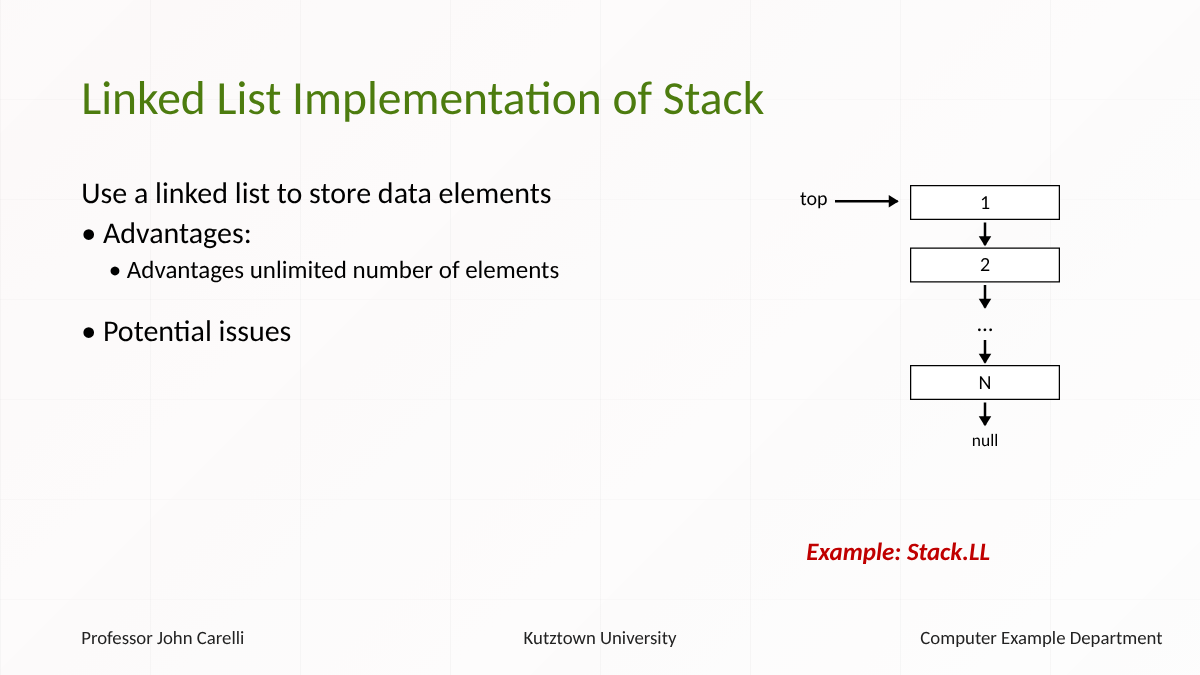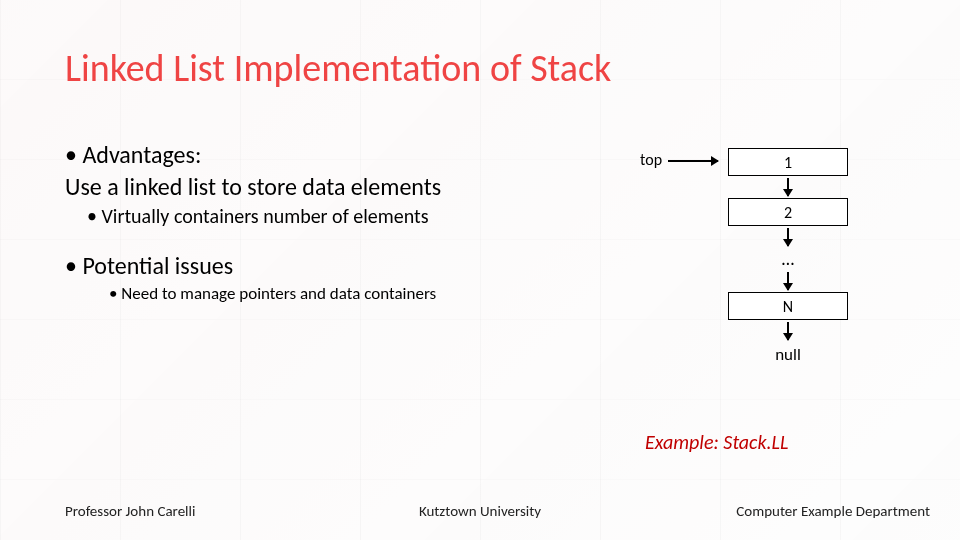--- a/index.html
+++ b/index.html
@@ -4,58 +4,57 @@
 <style>
   html,body{margin:0;padding:0;width:960px;height:540px;font-family:Calibri,Arial,sans-serif;color:#000;overflow:hidden}
   .bg{position:absolute;inset:0;background:#fff}
   .bg::before{content:"";position:absolute;inset:0;
     background:
       linear-gradient(90deg, rgba(0,0,0,0.05) 0 1px, transparent 1px 100%) 0 0/120px 100%,
       linear-gradient(0deg, rgba(0,0,0,0.03) 0 1px, transparent 1px 100%) 0 0/100% 80px,
       linear-gradient(135deg, rgba(140,30,30,0.05), rgba(200,200,200,0.08));
     filter:blur(0.2px);opacity:0.5}
   .slide{position:absolute;inset:0}
-  .title{position:absolute;left:65px;top:45px;font-size:38px;color:#ef4444;font-weight:400}
+  .title{position:absolute;left:65px;top:56px;font-size:38px;color:#4d7c0f;font-weight:400}
   .body{position:absolute;left:65px;top:140px;width:520px;font-size:22px;line-height:1.25}
   .body .b1{margin:0 0 2px 0;font-size:24px}
   .body .b2{margin:2px 0 2px 22px;font-size:20px}
   .body .b3{margin:2px 0 2px 44px;font-size:17px}
   .gap{height:20px}
   .gap2{height:12px}
   .diagram{position:absolute;left:640px;top:148px;width:250px}
   .toplabel{position:absolute;left:0;top:2px;font-size:16px}
   .toparr{position:absolute;left:28px;top:12px;width:50px;height:2px;background:#000}
   .toparr::after{content:"";position:absolute;right:-1px;top:-4px;border-left:8px solid #000;border-top:5px solid transparent;border-bottom:5px solid transparent}
   .col{position:absolute;left:88px;top:0;display:flex;flex-direction:column;align-items:center}
   .node{width:120px;height:28px;border:1.5px solid #000;background:#fff;display:flex;align-items:center;justify-content:center;font-size:16px;box-sizing:border-box}
   .darr{width:2px;height:18px;background:#000;position:relative;margin:2px 0}
   .darr::after{content:"";position:absolute;left:-4px;bottom:-1px;border-top:8px solid #000;border-left:5px solid transparent;border-right:5px solid transparent}
   .dots{font-size:18px;height:22px;display:flex;align-items:center}
-  .nullt{font-size:17px;margin-top:2px}
-  .example{position:absolute;left:645px;top:430px;font-size:20px;font-style:italic;font-weight:400;color:#c00000}
+  .nullt{font-size:14px;margin-top:2px}
+  .example{position:absolute;left:645px;top:430px;font-size:20px;font-style:italic;font-weight:700;color:#c00000}
   .footer{position:absolute;left:0;right:0;bottom:18px;height:20px;font-size:15px;color:#222}
   .fleft{position:absolute;left:65px}
   .fcenter{position:absolute;left:0;right:0;text-align:center}
   .fright{position:absolute;right:30px}
 </style>
 </head>
 <body>
 <div class="bg"></div>
 
 <div class="slide">
 
   <div class="title">Linked List Implementation of Stack</div>
 
   <div class="body">
+    <div class="b1">Use a linked list to store data elements</div>
     <div class="b1">• Advantages:</div>
-    <div class="b1">Use a linked list to store data elements</div>
-    <div class="b2">• Virtually containers number of elements</div>
+    <div class="b2">• Advantages unlimited number of elements</div>
     <div class="gap"></div>
     <div class="b1">• Potential issues</div>
-    <div class="b3">• Need to manage pointers and data containers</div>
     <div class="gap2"></div>
   </div>
 
   <div class="diagram">
     <div class="toplabel">top</div>
     <div class="toparr"></div>
     <div class="col">
       <div class="node">1</div>
       <div class="darr"></div>
       <div class="node">2</div>

